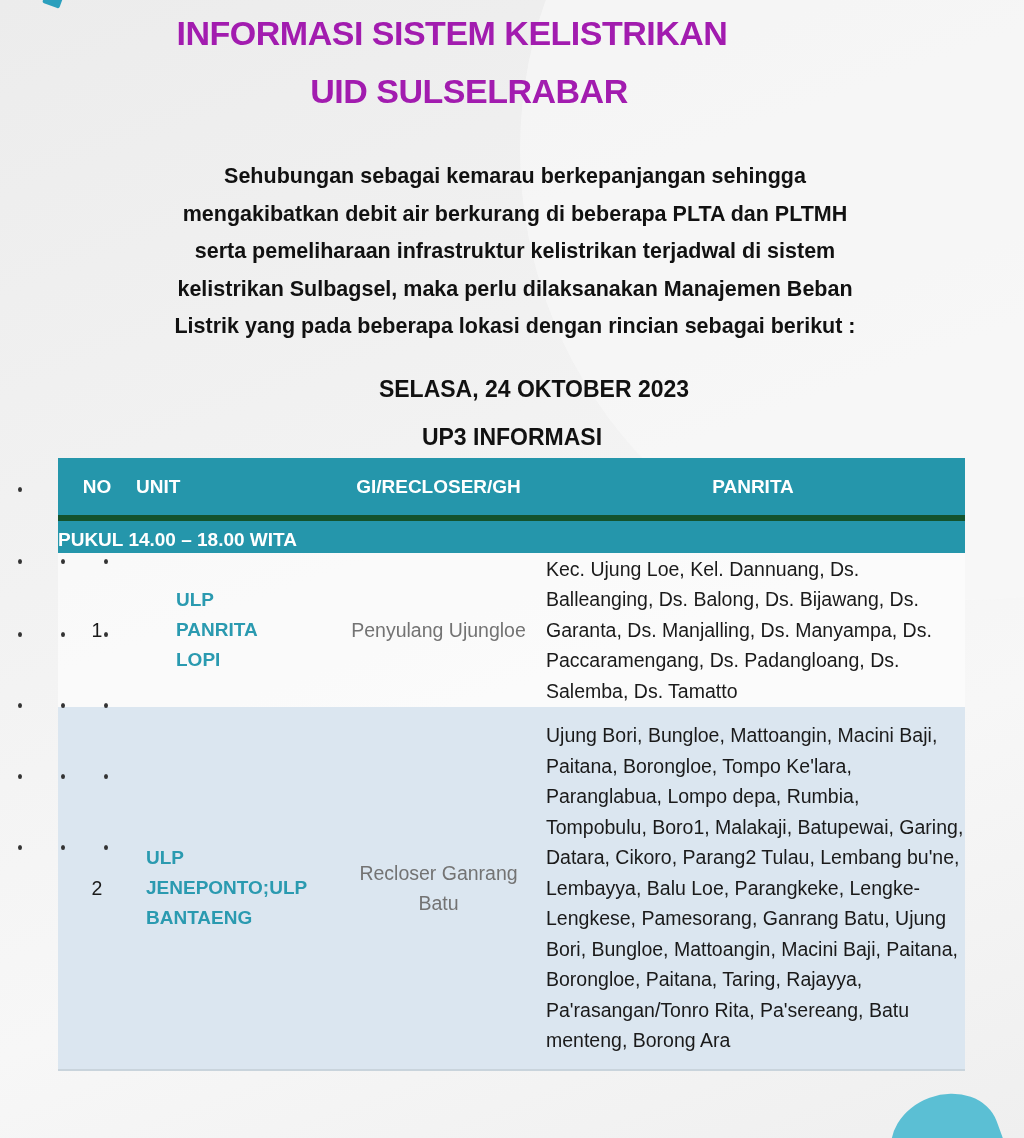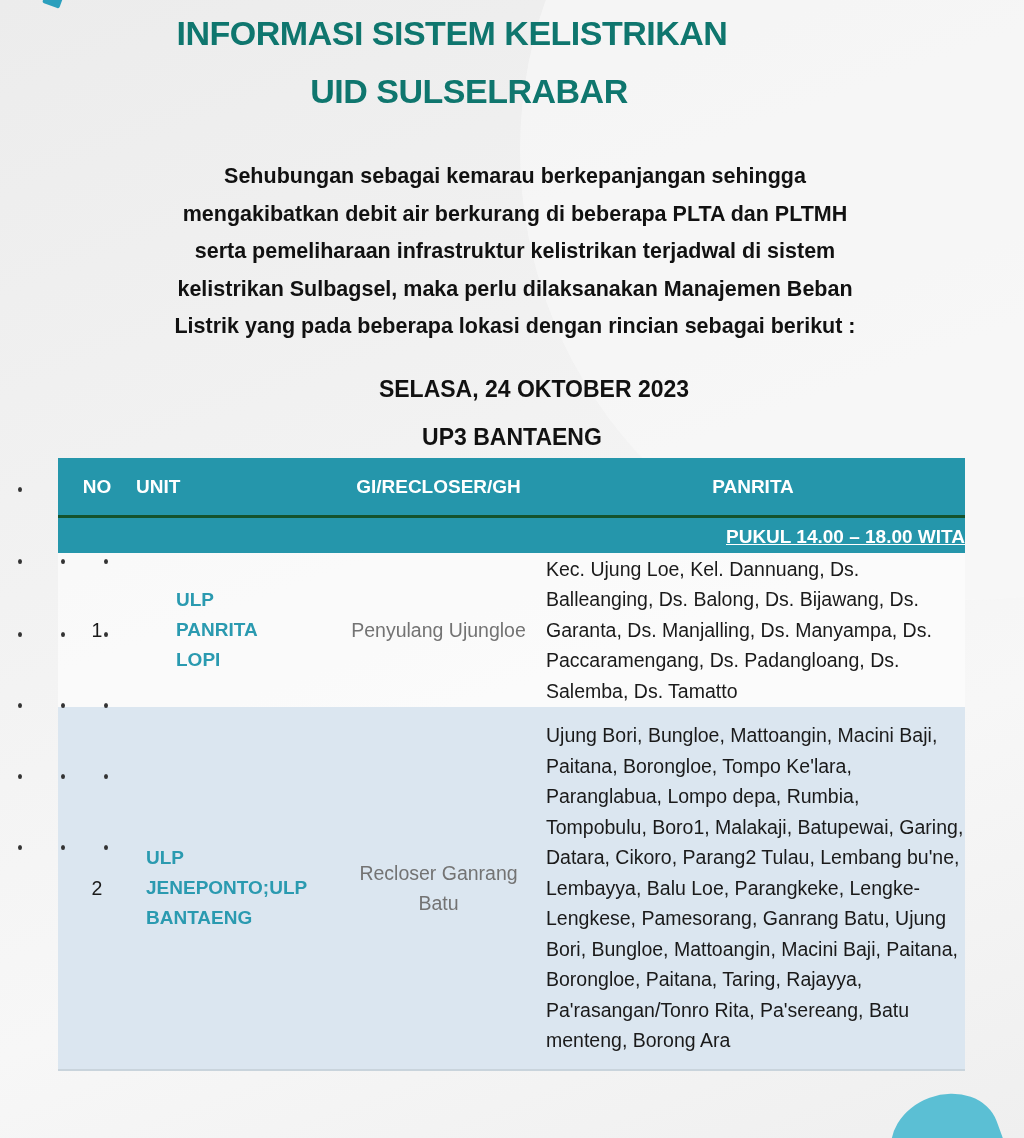--- a/index.html
+++ b/index.html
@@ -17,21 +17,21 @@
   .corner-shape-tl {
     position: absolute; left: 44px; top: -8px; width: 18px; height: 14px;
     background: #2b9fbd; transform: rotate(20deg); border-radius: 2px;
   }
   .corner-shape-br {
     position: absolute; left: 890px; top: 1095px; width: 110px; height: 90px;
     background: #5bbfd4; border-radius: 60% 60% 10% 40%; transform: rotate(-20deg);
   }
   .title {
     position: absolute; left: 0; width: 904px; text-align: center;
-    font-weight: bold; font-size: 34px; letter-spacing: -0.5px; color: #0f766e;
+    font-weight: bold; font-size: 34px; letter-spacing: -0.5px; color: #a21caf;
   }
   .t1 { top: 14px; }
   .t2 { top: 72px; margin-left: 17px; }
   .intro {
     position: absolute; left: 90px; width: 850px; top: 158px;
     text-align: center; font-weight: bold; font-size: 21.5px; line-height: 37.5px; color: #111;
   }
   .date, .up3 {
     position: absolute; left: 0; width: 1024px; text-align: center;
     font-weight: bold; font-size: 23px; color: #111;
@@ -41,21 +41,21 @@
 
   .table {
     position: absolute; left: 58px; top: 458px; width: 907px;
   }
   .hdr {
     display: flex; height: 57px; background: #2596ab; color: #fff;
     font-weight: bold; font-size: 19px; align-items: center;
   }
   .subhdr {
     height: 38px; background: #2596ab; color: #fff; font-weight: bold; font-size: 19px;
-    text-align: right; line-height: 38px; border-top: 3px solid #14532d; text-decoration: underline;
+    text-align: left; line-height: 38px; border-top: 6px solid #14532d;
   }
   .c-no { width: 78px; text-align: center; }
   .c-unit { width: 200px; text-align: left; }
   .c-gi { width: 205px; text-align: center; }
   .c-wil { width: 424px; text-align: center; }
   .row { display: flex; align-items: center; }
   .row .c-wil { text-align: left; padding-left: 5px; font-size: 19.5px; line-height: 30.5px; color: #1a1a1a; }
   .row .c-no { font-size: 19.5px; color: #1a1a1a; }
   .row .c-unit { font-weight: bold; font-size: 19px; color: #2a9ab0; line-height: 30px; }
   .row .c-gi { font-size: 19.5px; color: #737373; line-height: 30px; }
@@ -77,21 +77,21 @@
 
 <div class="intro">
   <div>Sehubungan sebagai kemarau berkepanjangan sehingga</div>
   <div>mengakibatkan debit air berkurang di beberapa PLTA dan PLTMH</div>
   <div>serta pemeliharaan infrastruktur kelistrikan terjadwal di sistem</div>
   <div>kelistrikan Sulbagsel, maka perlu dilaksanakan Manajemen Beban</div>
   <div>Listrik yang pada beberapa lokasi dengan rincian sebagai berikut :</div>
 </div>
 
 <div class="date">SELASA, 24 OKTOBER 2023</div>
-<div class="up3">UP3 BANTAENG</div>
+<div class="up3">UP3 INFORMASI</div>
 
 <div class="table">
   <div class="hdr">
     <div class="c-no">NO</div>
     <div class="c-unit">UNIT</div>
     <div class="c-gi">GI/RECLOSER/GH</div>
     <div class="c-wil">PANRITA</div>
   </div>
   <div class="subhdr">PUKUL 14.00 – 18.00 WITA</div>
 

